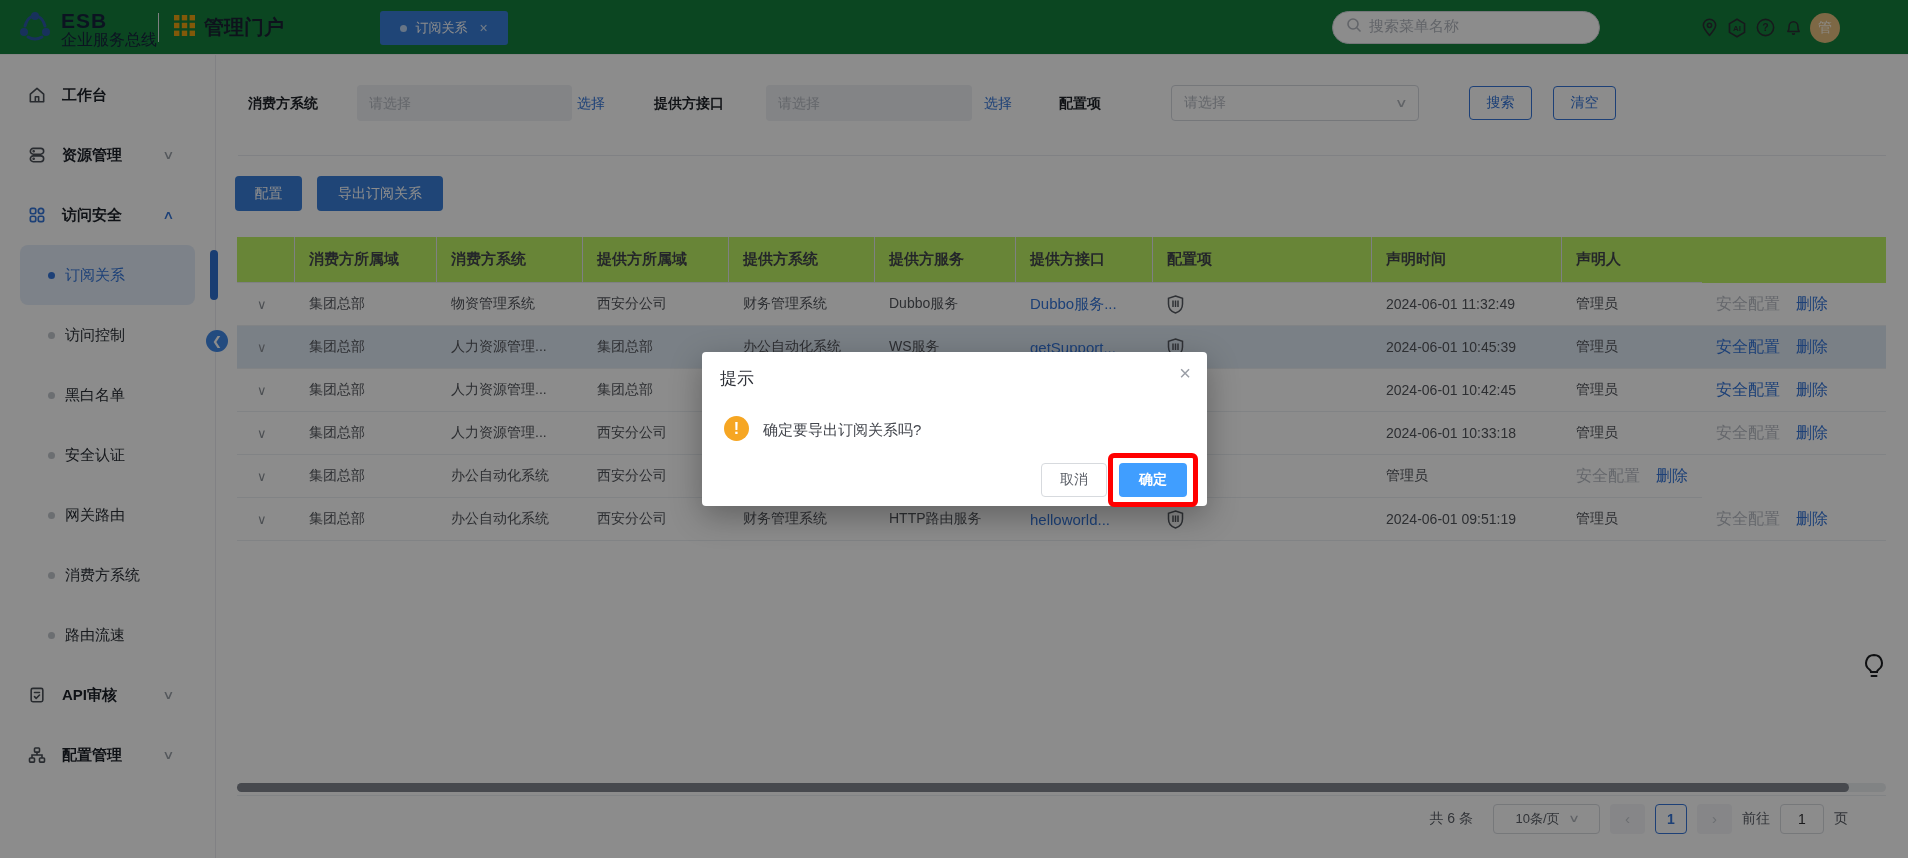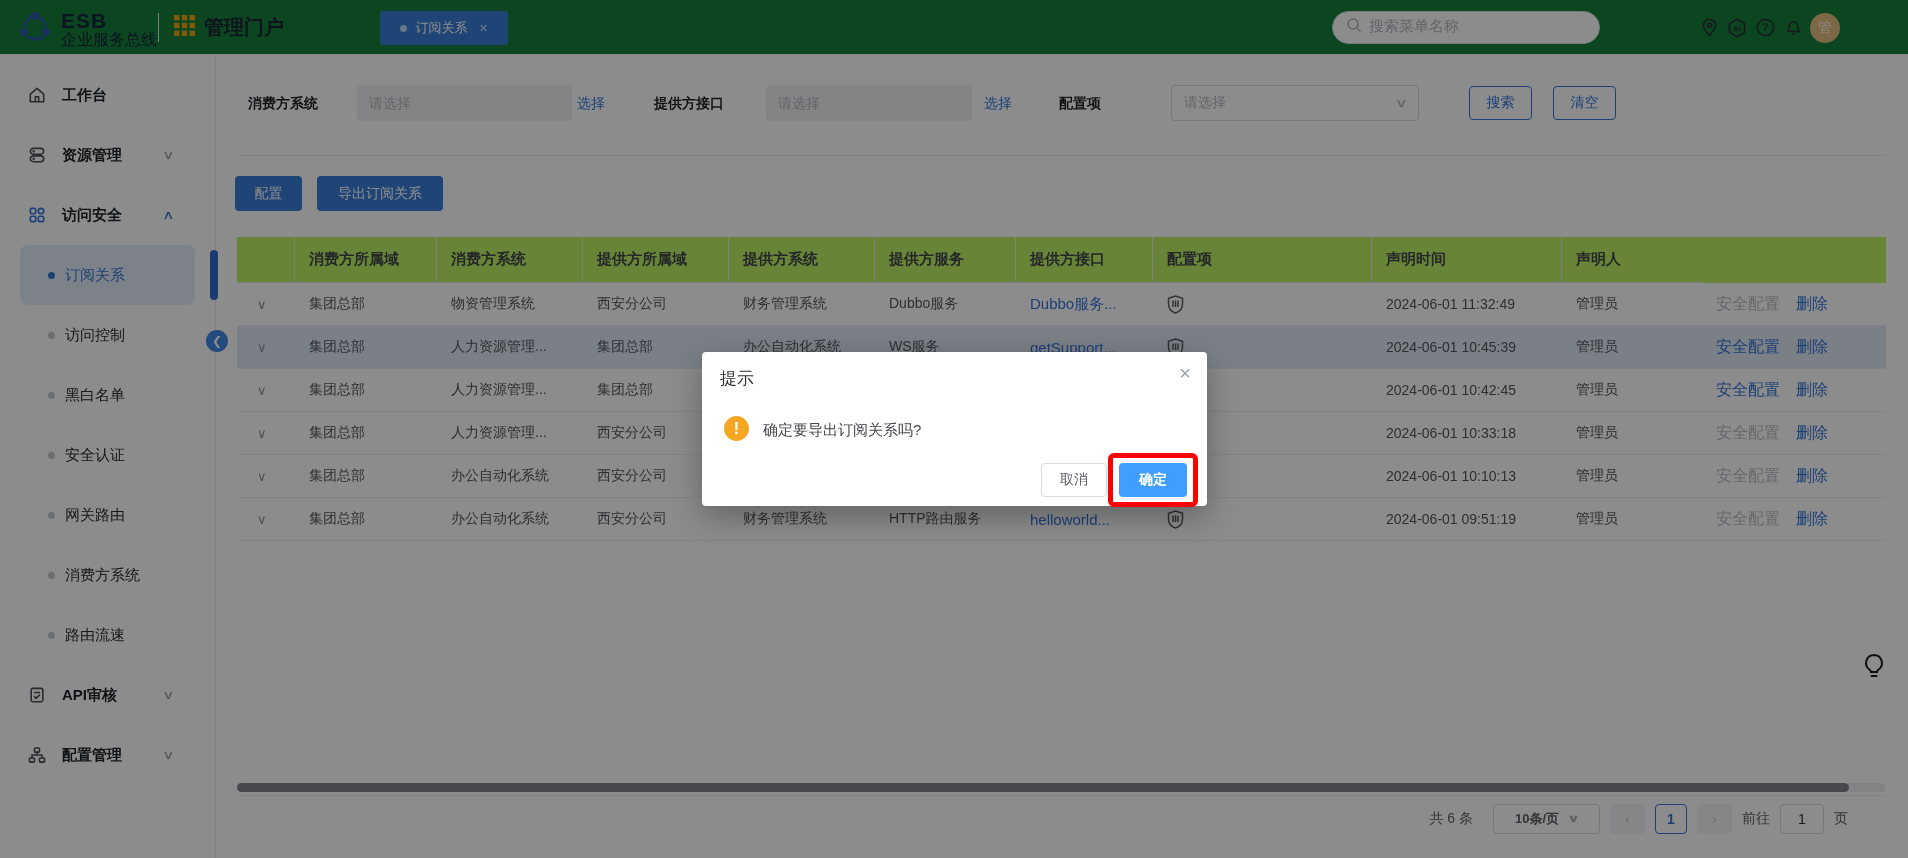--- a/index.html
+++ b/index.html
@@ -70,21 +70,21 @@
   .td .op.sec-on { color:#3576d9; }
   .td .op.sec-off { color:#b9bdc5; cursor:default; }
   .td .op.del { color:#3576d9; }
   .shield { display:flex; align-items:center; }
 
   
   .hscroll { position:absolute; left:20px; top:728px; width:1649px; height:9px; border-radius:5px; background:#eceef1; }
   .hscroll .thumb { width:1612px; height:9px; border-radius:5px; background:#81868f; cursor:pointer; }
   .pagbar { position:absolute; left:20px; top:740px; width:1649px; height:46px; border-top:1px solid #eceef2; display:flex; align-items:center; justify-content:flex-end; padding-right:38px; gap:10px; }
   .pg-total { font-size:14px; color:#5a5e66; margin-right:10px; }
-  .pg-size { width:107px; height:30px; border:1px solid #d7dade; border-radius:4px; display:flex; align-items:center; justify-content:center; gap:10px; font-size:13px; color:#5a5e66; font-weight:700; cursor:pointer; }
+  .pg-size { width:107px; height:30px; border:1px solid #d7dade; border-radius:4px; display:flex; align-items:center; justify-content:center; gap:10px; font-size:13px; color:#5a5e66; font-weight:400; cursor:pointer; }
   .pg-size .sel-chev { color:#b0b4bb; font-size:11px; transform:scaleX(1.5); }
   .pg-btn { width:35px; height:30px; border-radius:4px; background:#f4f5f7; color:#c4c8cf; font-size:15px; display:flex; align-items:center; justify-content:center; cursor:pointer; }
   .pg-cur { width:32px; height:30px; border:1px solid #3576d9; border-radius:4px; background:#fff; color:#3576d9; font-size:14px; font-weight:700; display:flex; align-items:center; justify-content:center; cursor:pointer; }
   .pg-label { font-size:14px; color:#5a5e66; }
   .pg-goto { width:44px; height:30px; border:1px solid #d7dade; border-radius:4px; text-align:center; font-size:14px; color:#303133; outline:none; font-family:inherit; }
 
   .bulb { position:absolute; left:1861px; top:652px; width:26px; height:30px; z-index:8; cursor:pointer; }
 
   
   .overlay { position:absolute; inset:0; background:rgba(0,0,0,0.45); z-index:40; }
@@ -404,21 +404,20 @@
         <div class="td expand">∨</div>
         <div class="td">集团总部</div>
         <div class="td">办公自动化系统</div>
         <div class="td">西安分公司</div>
         <div class="td"></div>
         <div class="td"></div>
         <div class="td">
             <span class="link"></span>
           </div>
         <div class="td"></div>
-        <div class="td">2024-06-01 10:10:13</div>
         <div class="td">管理员</div>
         <div class="td">
           <span class="op sec-off">安全配置</span>
           <span class="op del">删除</span>
         </div>
       </div>
 
       <div class="tr body">
         <div class="td expand">∨</div>
         <div class="td">集团总部</div>

